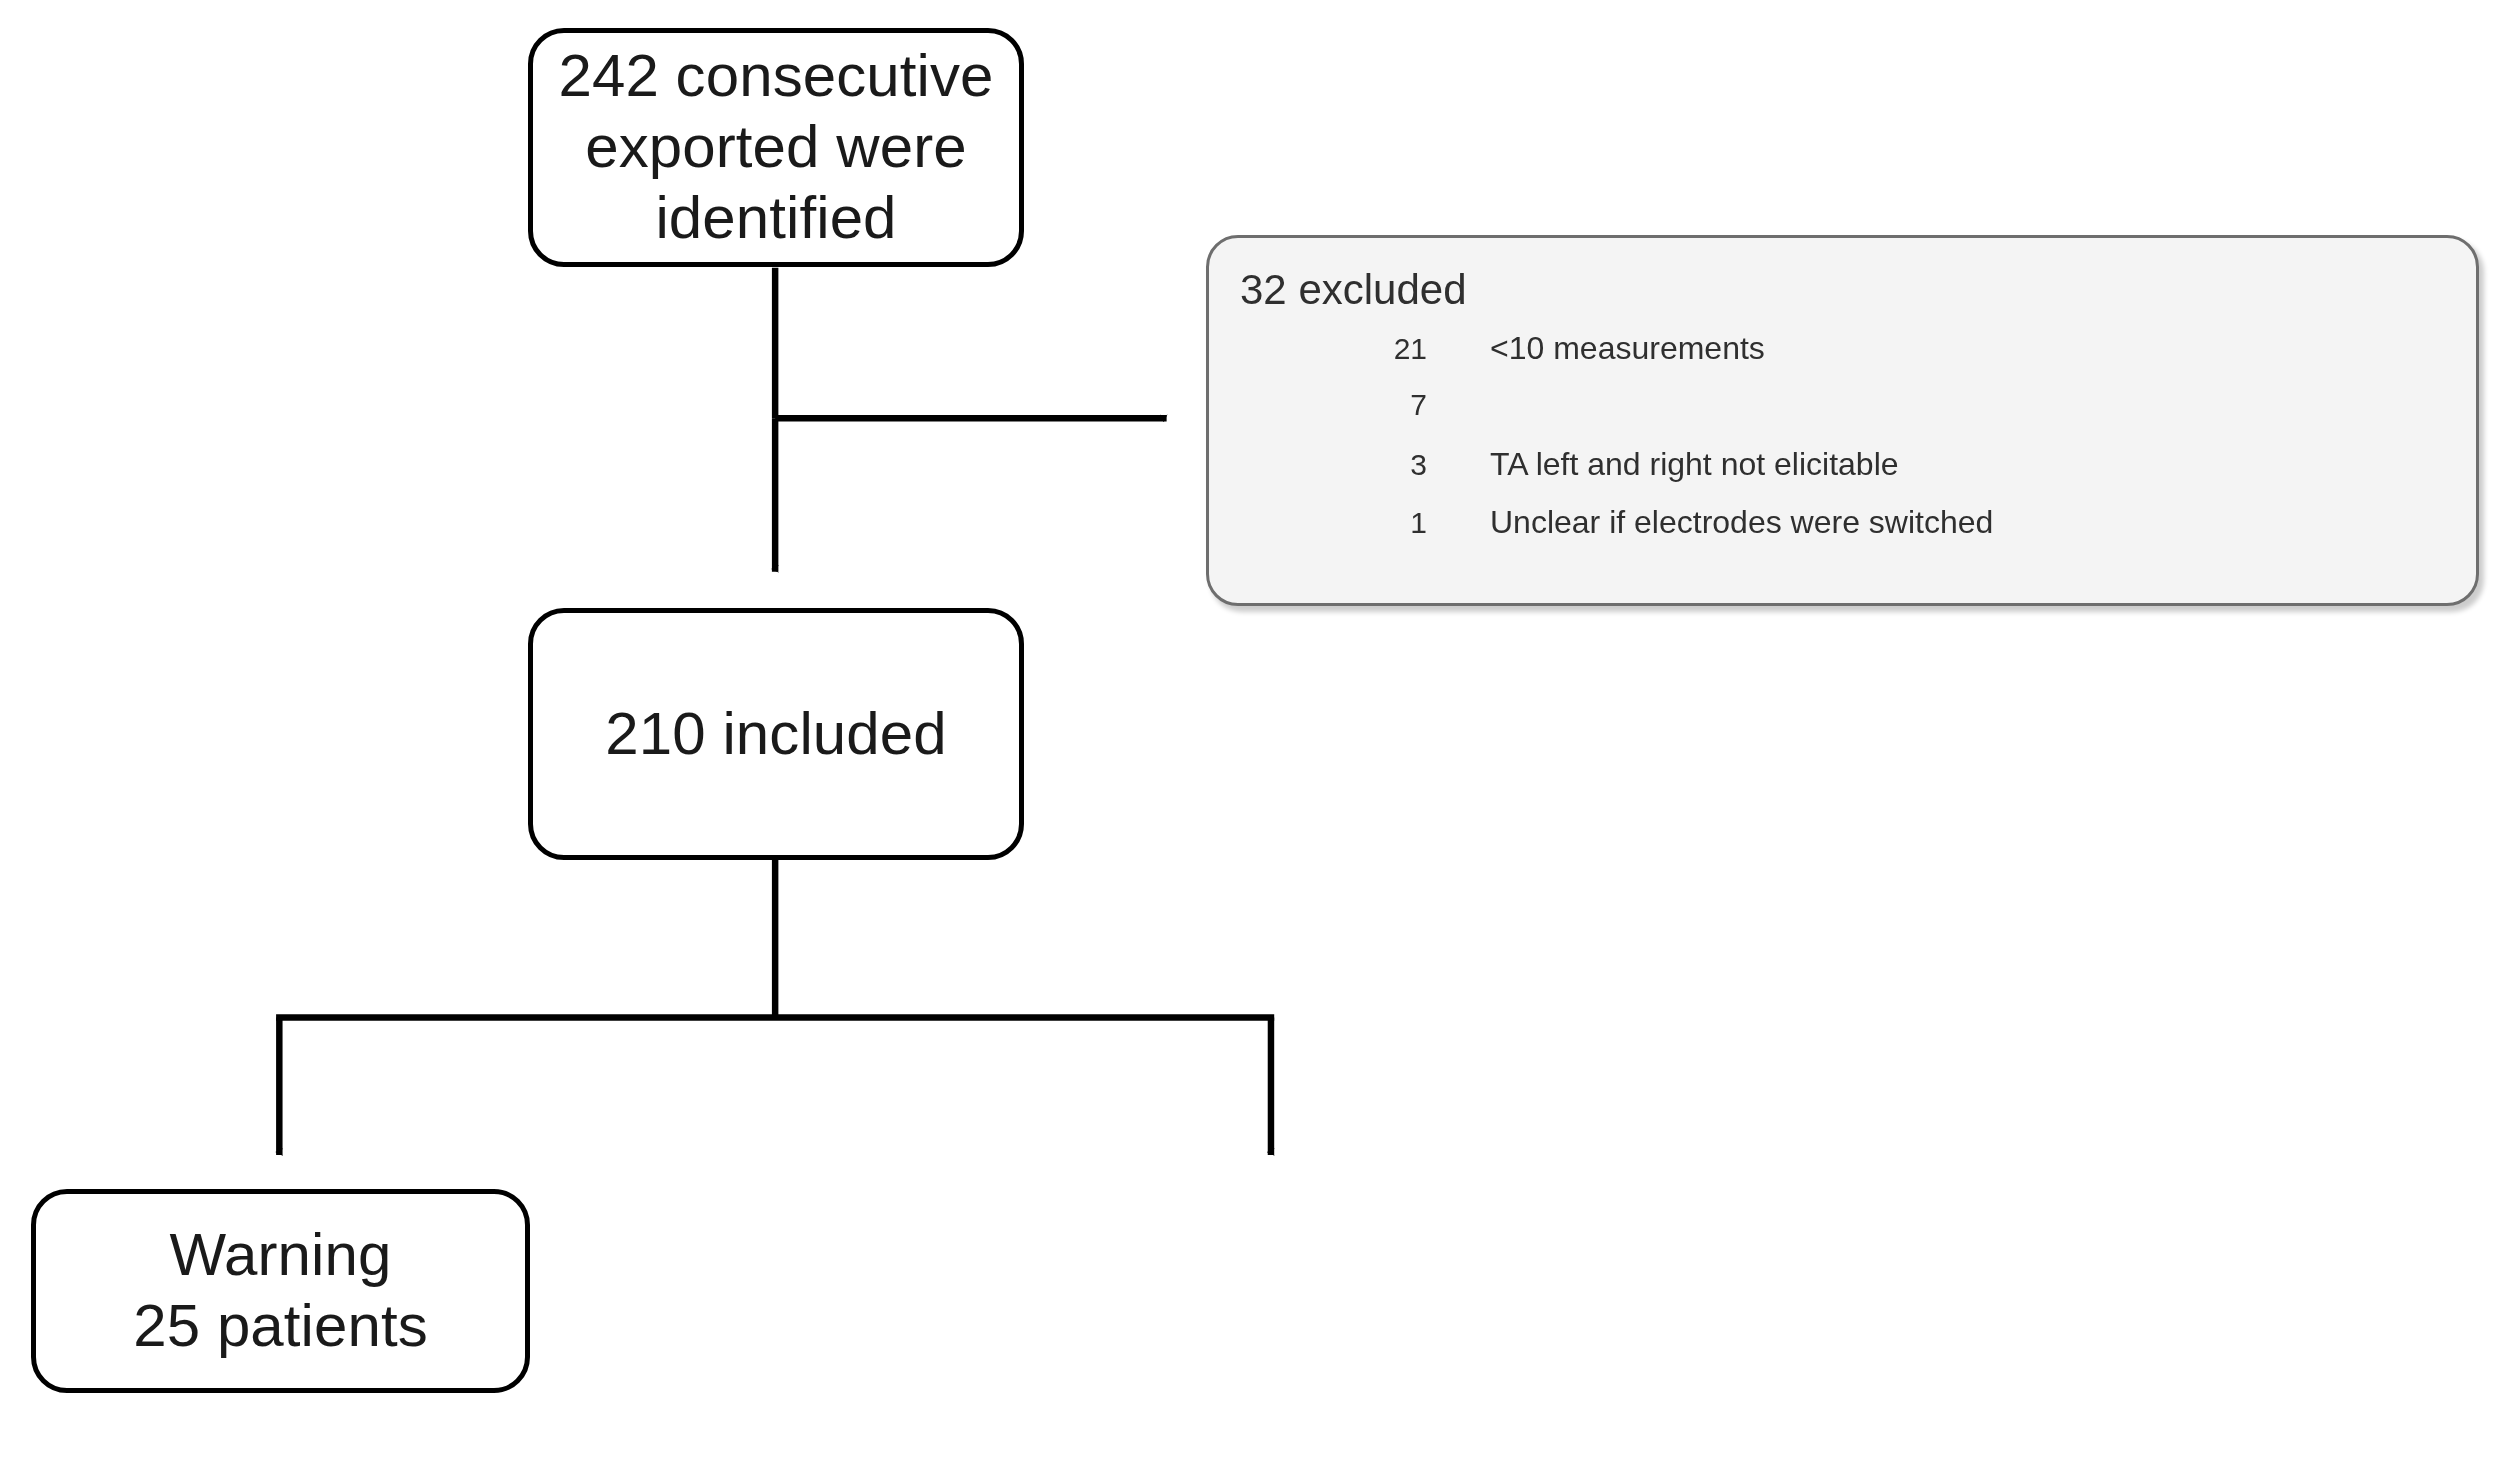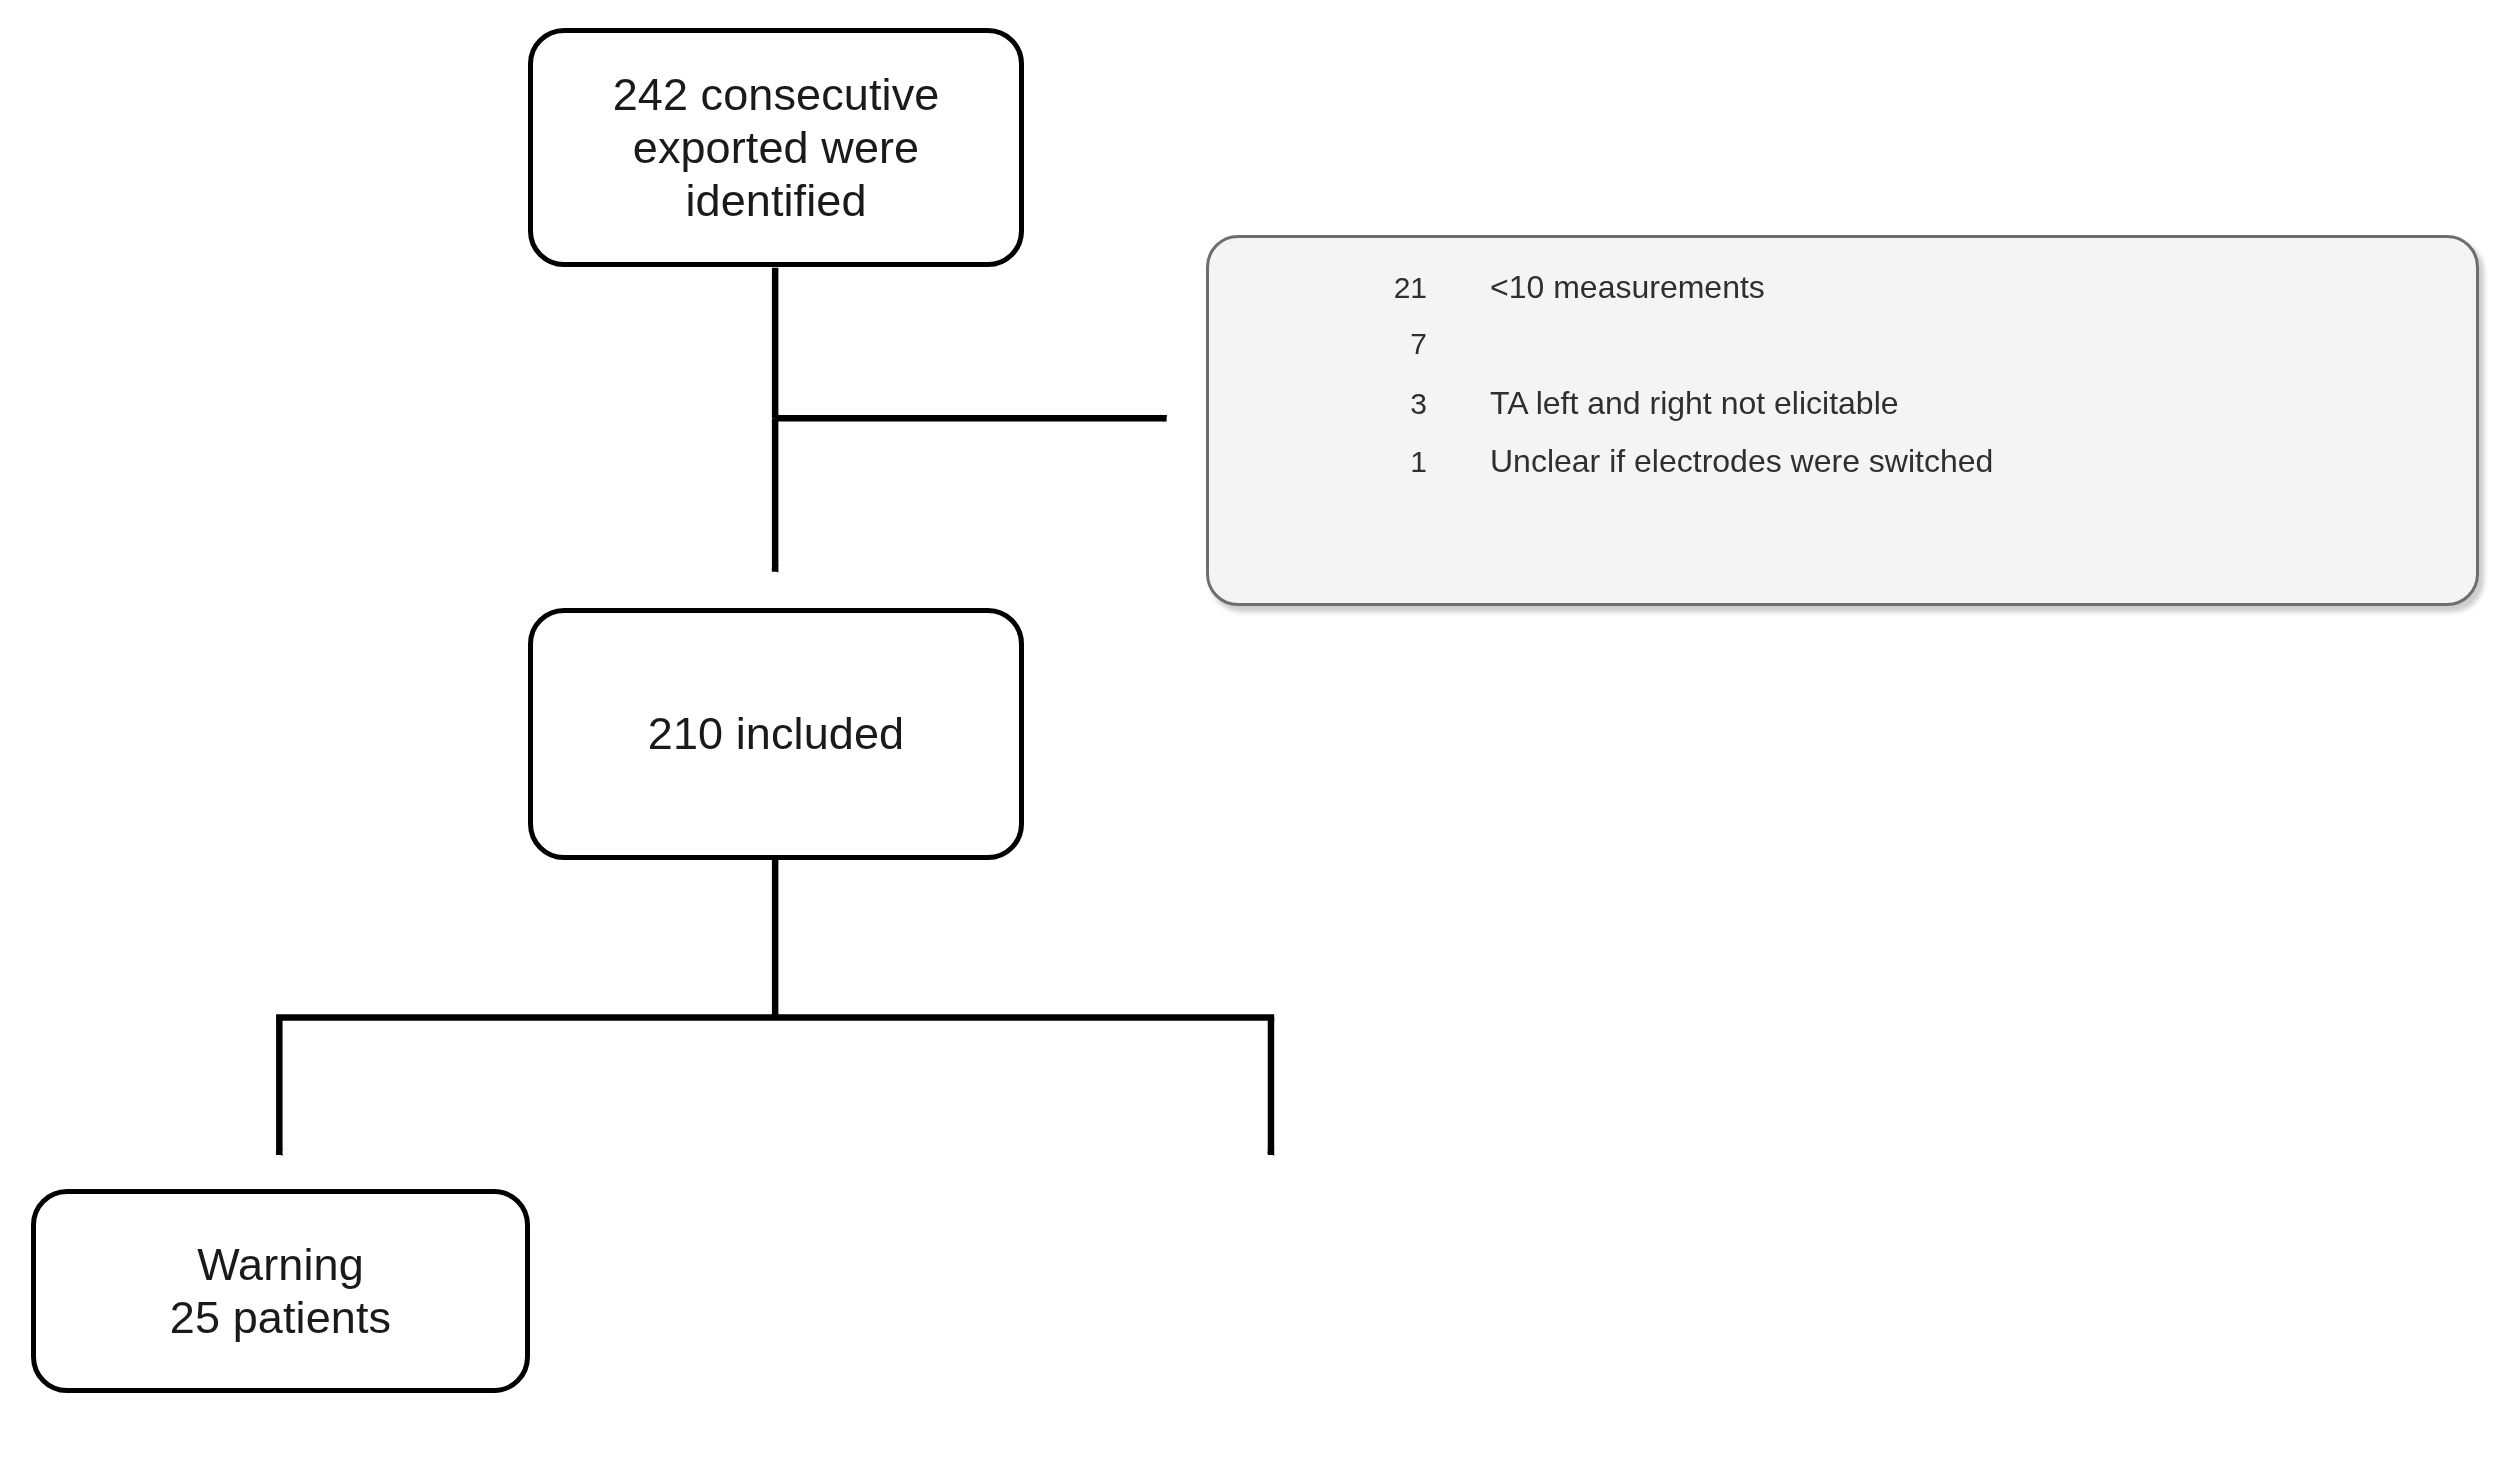--- a/index.html
+++ b/index.html
@@ -30,21 +30,21 @@
     position: absolute;
     box-sizing: border-box;
     display: flex;
     flex-direction: column;
     align-items: center;
     justify-content: center;
     background: #ffffff;
     border: 5.7px solid #000000;
     border-radius: 36px;
     color: #1a1a1a;
-    font-size: 45px;
+    font-size: 60px;
     line-height: 1.18;
     text-align: center;
     letter-spacing: 0.1px;
   }
   .node .line {
     display: block;
     white-space: nowrap;
   }
 
   #node-identified {
@@ -156,20 +156,21 @@
     <span class="line">210 included</span>
   </div>
 
   <div class="node" id="node-warning">
     <span class="line">Warning</span>
     <span class="line">25 patients</span>
   </div>
 
 
   <div id="node-excluded">
+    <div id="excluded-header">32 excluded</div>
     <ul id="excluded-list">
       <li>
         <span class="count">21</span>
         <span class="reason">&lt;10 measurements</span>
       </li>
       <li>
         <span class="count">7</span>
       </li>
       <li>
         <span class="count">3</span>

